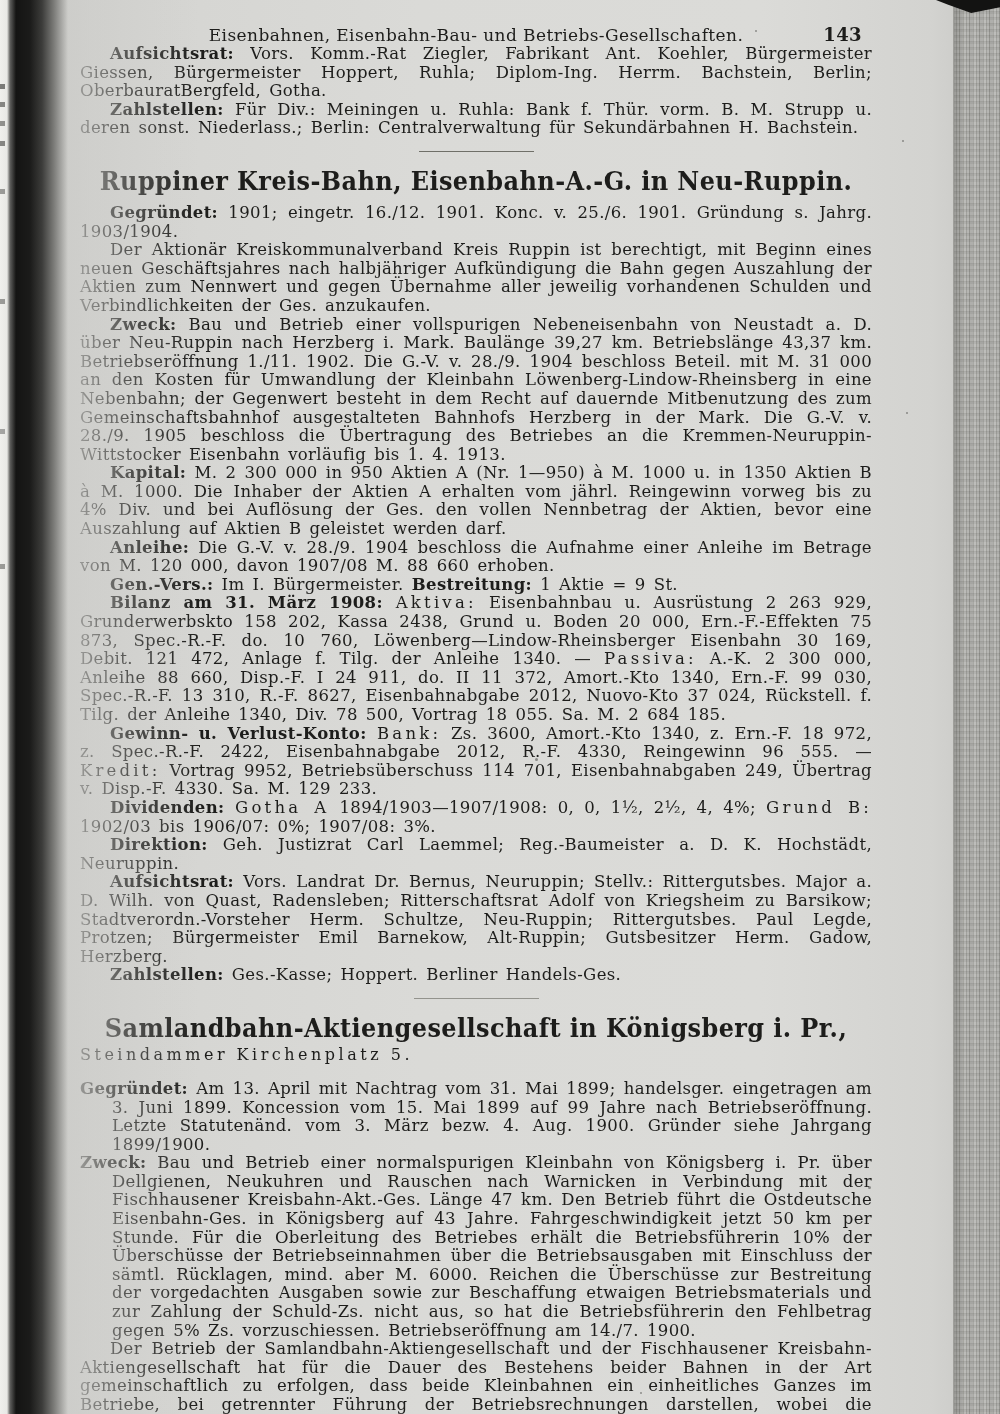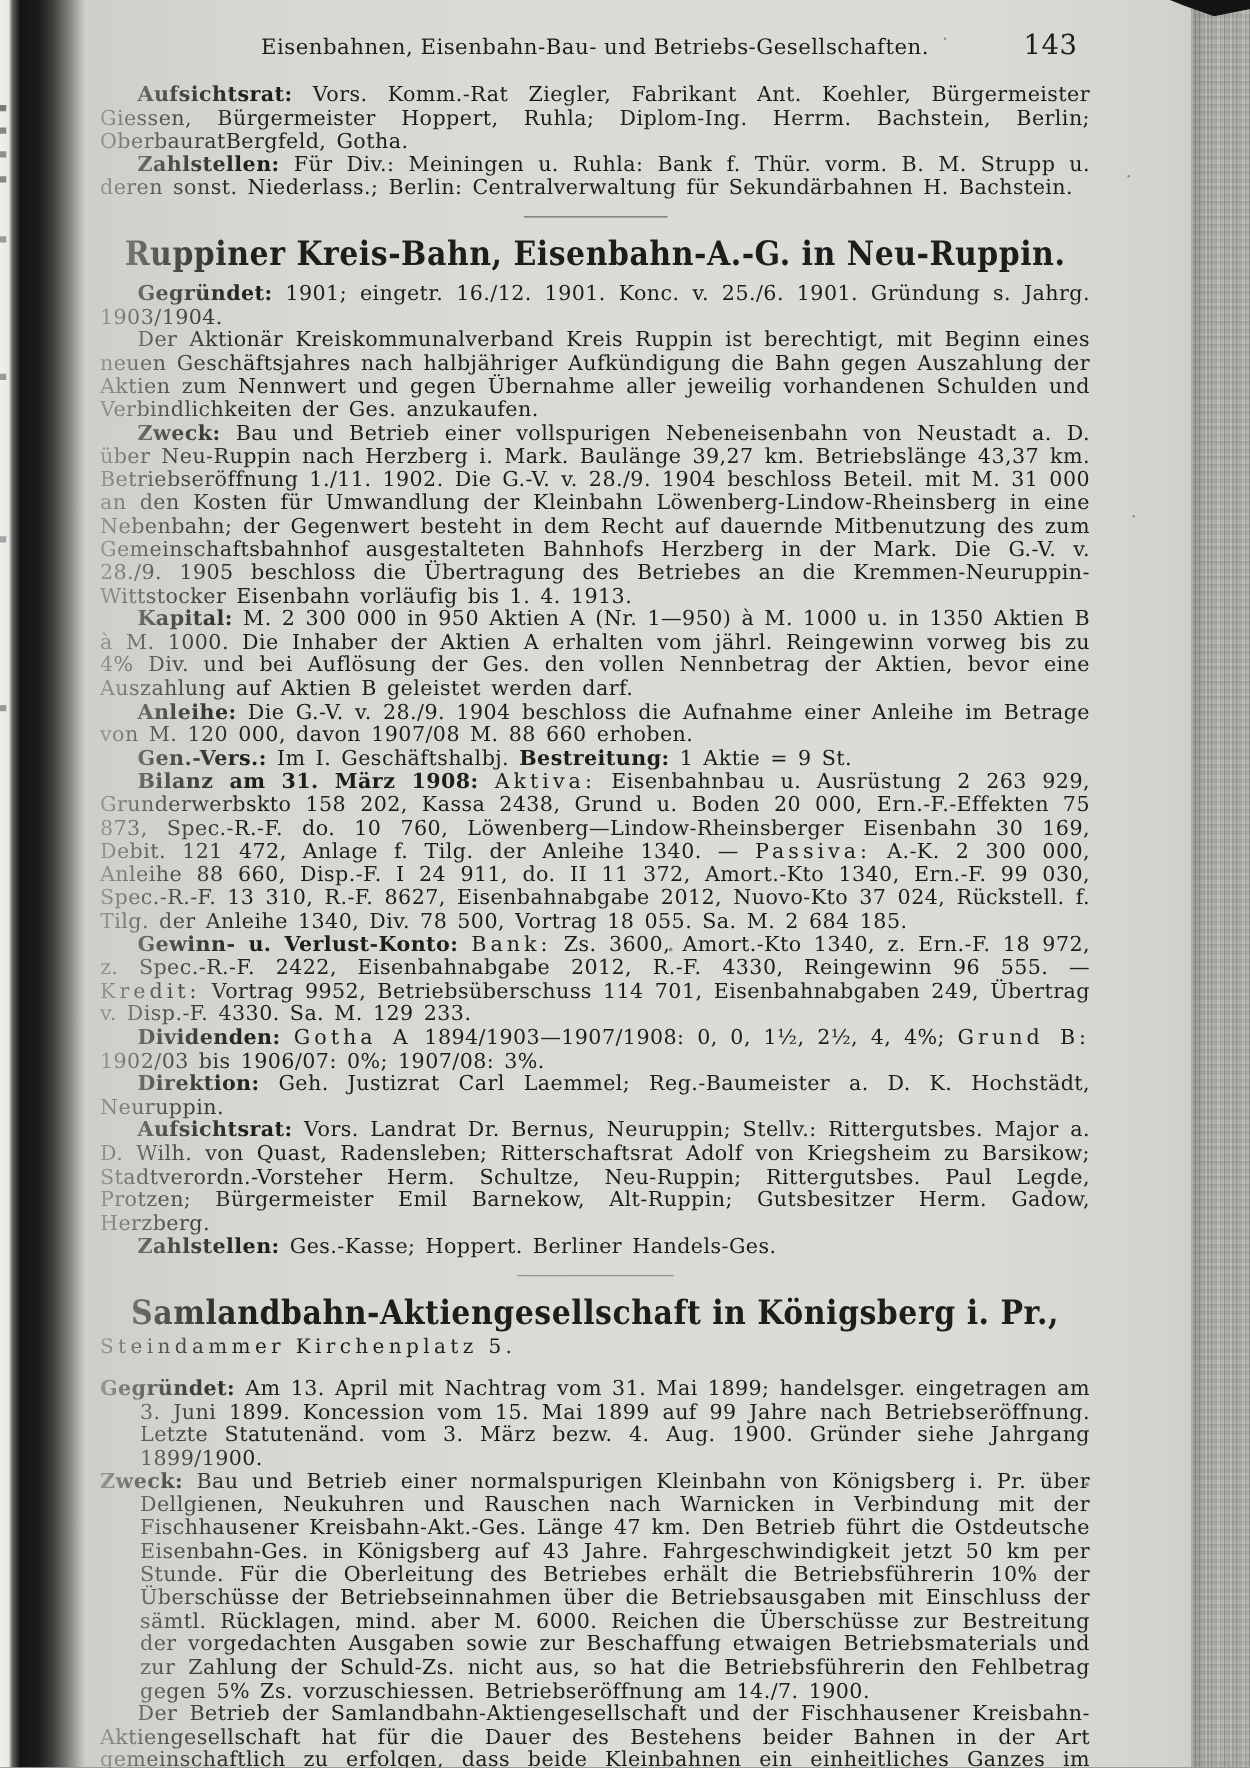--- a/index.html
+++ b/index.html
@@ -2,23 +2,23 @@
 <html><head>
 <meta charset="utf-8">
 <style>
   html,body{margin:0;padding:0;background:#888;}
   .page{
     position:relative;width:1000px;height:1414px;overflow:hidden;
     background:linear-gradient(90deg,#bdbdba 0,#cfcfcc 90px,#d6d6d3 200px,#dadad7 420px,#dbdbd8 760px,#d3d3d0 930px,#c4c4c1 1000px);
     font-family:"DejaVu Serif","Liberation Serif",serif;color:#1d1d1b;
   }
   .content{position:absolute;left:80px;top:24px;width:792px;z-index:1;}
-  .running-head{display:grid;grid-template-columns:1fr auto 1fr;align-items:baseline;font-size:17px;letter-spacing:.4px;margin-bottom:18px;}
+  .running-head{display:grid;grid-template-columns:1fr auto 1fr;align-items:baseline;font-size:17px;letter-spacing:.4px;}
   .rh-title{grid-column:2;text-align:center;font-weight:500;}
-  .rh-page{grid-column:3;text-align:right;font-size:22px;padding-right:10px;}
+  .rh-page{grid-column:3;text-align:right;font-size:18px;padding-right:10px;font-weight:bold;}
   .para{margin:0;text-align:justify;font-size:16.5px;line-height:18.6px;letter-spacing:.35px;word-spacing:2.5px;}
   .para.ind{text-indent:30px;}
   .para.hang{padding-left:32px;text-indent:-32px;}
   .para b{font-weight:700;}
   .sp{letter-spacing:3.2px;}
   .entry-title{font-size:24px;line-height:30px;font-weight:700;text-align:center;margin:14px 0 8px;letter-spacing:.4px;transform:scale(1,1.12);transform-origin:50% 50%;}
   .entry-title.t2{margin-bottom:2px;}
   .entry-subtitle{text-align:left;font-size:16px;letter-spacing:3.5px;margin:0 0 16px;}
   .divider{height:1px;margin:13px auto;background:#6f6f68;}
   .divider.d1{width:115px;}
@@ -60,21 +60,21 @@
     <div class="divider d1"></div>
 
     <section class="entry">
       <h1 class="entry-title">Ruppiner Kreis-Bahn, Eisenbahn-A.-G. in Neu-Ruppin.</h1>
       <div class="paras">
           <p class="para ind"><b>Gegründet:</b><span> 1901; eingetr. 16./12. 1901. Konc. v. 25./6. 1901. Gründung s. Jahrg. 1903/1904.</span></p>
           <p class="para ind"><span>Der Aktionär Kreiskommunalverband Kreis Ruppin ist berechtigt, mit Beginn eines neuen Geschäftsjahres nach halbjähriger Aufkündigung die Bahn gegen Auszahlung der Aktien zum Nennwert und gegen Übernahme aller jeweilig vorhandenen Schulden und Verbindlichkeiten der Ges. anzukaufen.</span></p>
           <p class="para ind"><b>Zweck:</b><span> Bau und Betrieb einer vollspurigen Nebeneisenbahn von Neustadt a. D. über Neu-Ruppin nach Herzberg i. Mark. Baulänge 39,27 km. Betriebslänge 43,37 km. Betriebseröffnung 1./11. 1902. Die G.-V. v. 28./9. 1904 beschloss Beteil. mit M. 31 000 an den Kosten für Umwandlung der Kleinbahn Löwenberg-Lindow-Rheinsberg in eine Nebenbahn; der Gegenwert besteht in dem Recht auf dauernde Mitbenutzung des zum Gemeinschaftsbahnhof ausgestalteten Bahnhofs Herzberg in der Mark. Die G.-V. v. 28./9. 1905 beschloss die Übertragung des Betriebes an die Kremmen-Neuruppin-Wittstocker Eisenbahn vorläufig bis 1. 4. 1913.</span></p>
           <p class="para ind"><b>Kapital:</b><span> M. 2 300 000 in 950 Aktien A (Nr. 1—950) à M. 1000 u. in 1350 Aktien B à M. 1000. Die Inhaber der Aktien A erhalten vom jährl. Reingewinn vorweg bis zu 4% Div. und bei Auflösung der Ges. den vollen Nennbetrag der Aktien, bevor eine Auszahlung auf Aktien B geleistet werden darf.</span></p>
           <p class="para ind"><b>Anleihe:</b><span> Die G.-V. v. 28./9. 1904 beschloss die Aufnahme einer Anleihe im Betrage von M. 120 000, davon 1907/08 M. 88 660 erhoben.</span></p>
-          <p class="para ind"><b>Gen.-Vers.:</b><span> Im I. Geschäftshalbj. </span><b>Bestreitung:</b><span> 1 Aktie = 9 St.</span></p>
+          <p class="para ind"><b>Gen.-Vers.:</b><span> Im I. Bürgermeister. </span><b>Bestreitung:</b><span> 1 Aktie = 9 St.</span></p>
           <p class="para ind"><b>Bilanz am 31. März 1908: </b><span class="sp">Aktiva:</span><span> Eisenbahnbau u. Ausrüstung 2 263 929, Grunderwerbskto 158 202, Kassa 2438, Grund u. Boden 20 000, Ern.-F.-Effekten 75 873, Spec.-R.-F. do. 10 760, Löwenberg—Lindow-Rheinsberger Eisenbahn 30 169, Debit. 121 472, Anlage f. Tilg. der Anleihe 1340. — </span><span class="sp">Passiva:</span><span> A.-K. 2 300 000, Anleihe 88 660, Disp.-F. I 24 911, do. II 11 372, Amort.-Kto 1340, Ern.-F. 99 030, Spec.-R.-F. 13 310, R.-F. 8627, Eisenbahnabgabe 2012, Nuovo-Kto 37 024, Rückstell. f. Tilg. der Anleihe 1340, Div. 78 500, Vortrag 18 055. Sa. M. 2 684 185.</span></p>
           <p class="para ind"><b>Gewinn- u. Verlust-Konto: </b><span class="sp">Bank:</span><span> Zs. 3600, Amort.-Kto 1340, z. Ern.-F. 18 972, z. Spec.-R.-F. 2422, Eisenbahnabgabe 2012, R.-F. 4330, Reingewinn 96 555. — </span><span class="sp">Kredit:</span><span> Vortrag 9952, Betriebsüberschuss 114 701, Eisenbahnabgaben 249, Übertrag v. Disp.-F. 4330. Sa. M. 129 233.</span></p>
           <p class="para ind"><b>Dividenden: </b><span class="sp">Gotha A</span><span> 1894/1903—1907/1908: 0, 0, 1½, 2½, 4, 4%; </span><span class="sp">Grund B:</span><span> 1902/03 bis 1906/07: 0%; 1907/08: 3%.</span></p>
           <p class="para ind"><b>Direktion:</b><span> Geh. Justizrat Carl Laemmel; Reg.-Baumeister a. D. K. Hochstädt, Neuruppin.</span></p>
           <p class="para ind"><b>Aufsichtsrat:</b><span> Vors. Landrat Dr. Bernus, Neuruppin; Stellv.: Rittergutsbes. Major a. D. Wilh. von Quast, Radensleben; Ritterschaftsrat Adolf von Kriegsheim zu Barsikow; Stadtverordn.-Vorsteher Herm. Schultze, Neu-Ruppin; Rittergutsbes. Paul Legde, Protzen; Bürgermeister Emil Barnekow, Alt-Ruppin; Gutsbesitzer Herm. Gadow, Herzberg.</span></p>
           <p class="para ind"><b>Zahlstellen:</b><span> Ges.-Kasse; Hoppert. Berliner Handels-Ges.</span></p>
         </div>
     </section>
 
     <div class="divider d2"></div>

